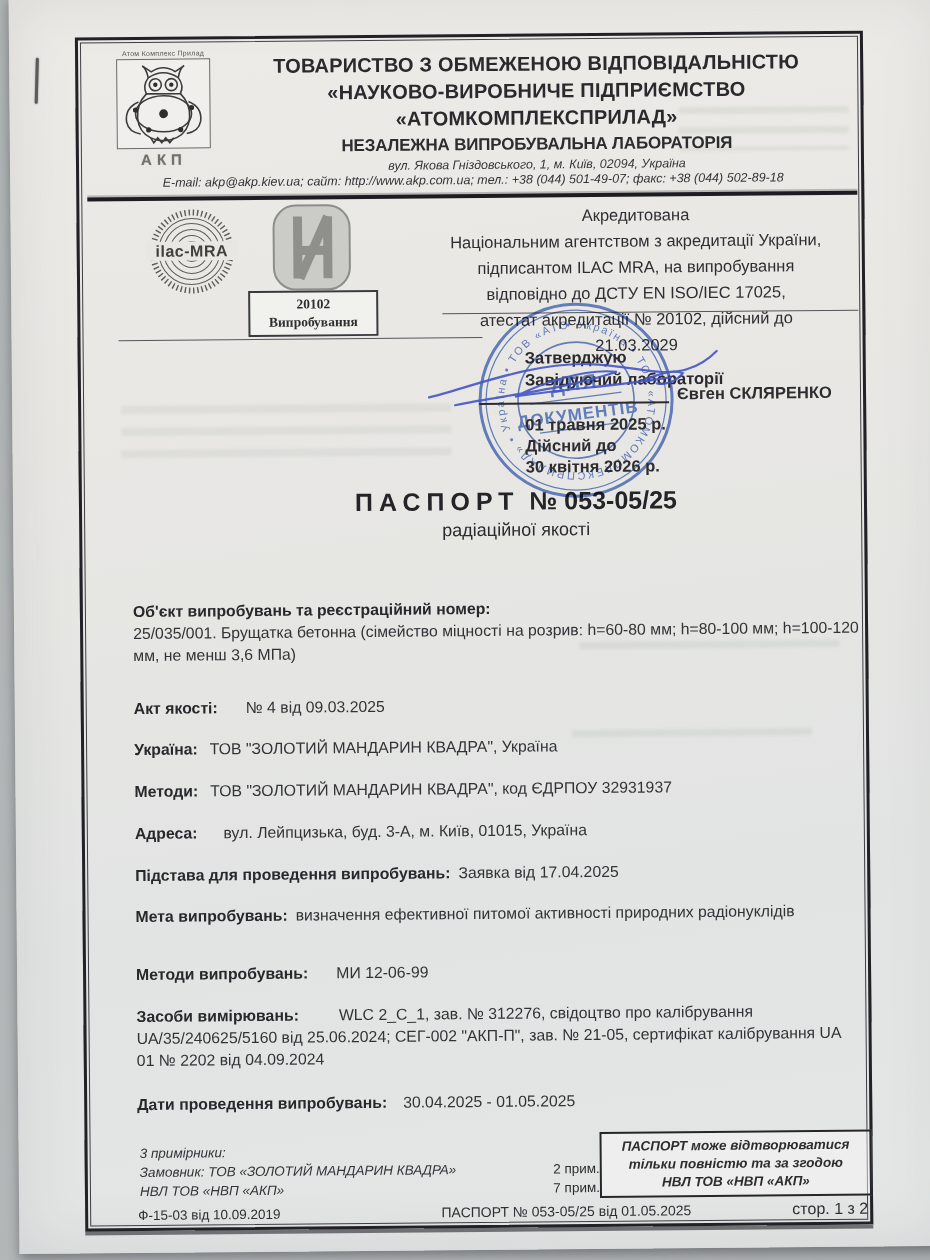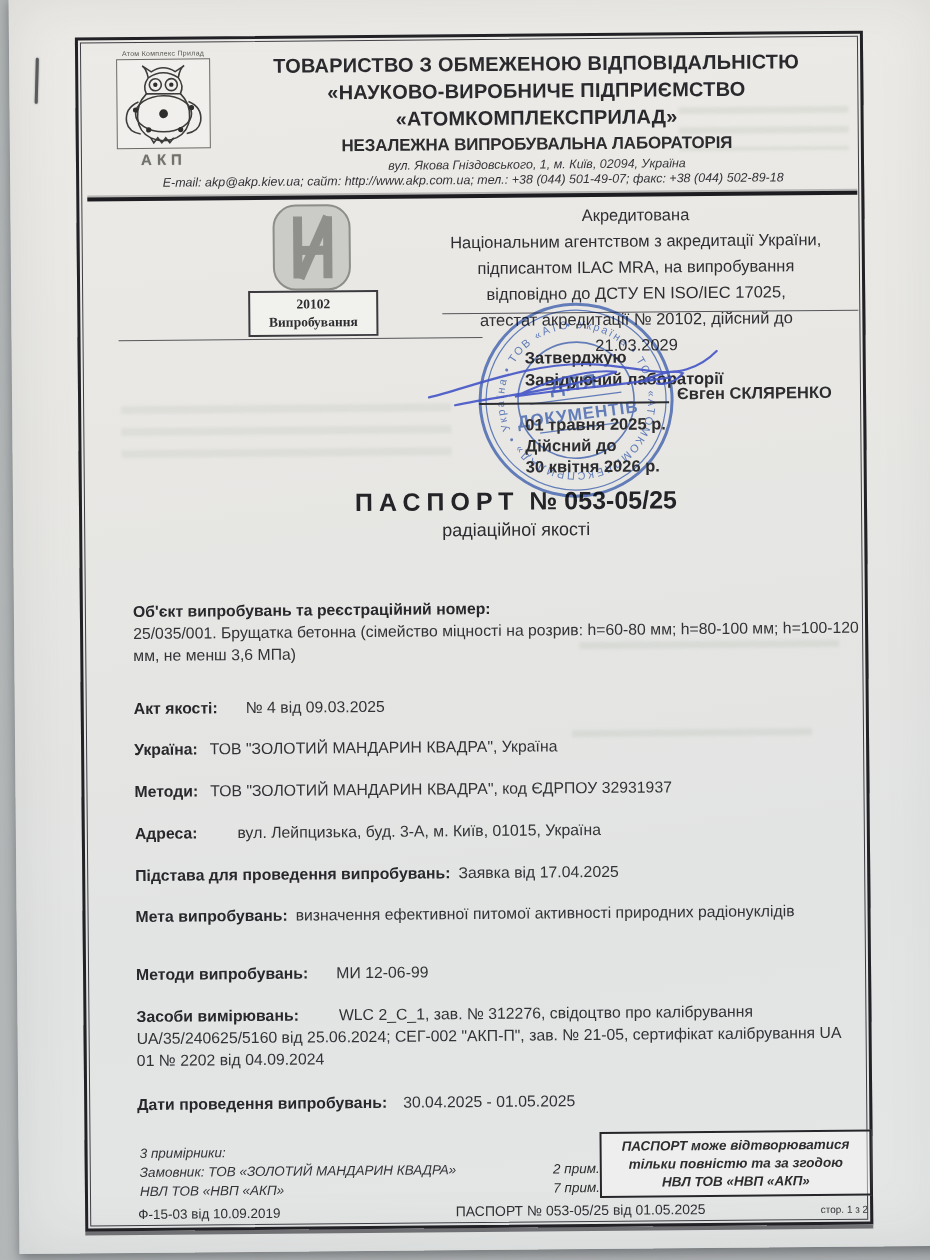--- a/index.html
+++ b/index.html
@@ -52,30 +52,30 @@
   .title-word{letter-spacing:6px;margin-right:10px;}
   .title-sub{font-size:18px;margin-top:4px;color:#2b2b2f;}
   
   .field{left:50px;width:740px;font-size:15.8px;line-height:22px;color:#333337;}
   .field b{color:#28282c;}
   .f0{top:545px;} .f0 b{display:block;}
   .f1{top:642px;} .f2{top:683px;} .f3{top:725px;} .f4{top:767px;}
   .f5{top:809px;} .f6{top:850px;width:710px;} .f7{top:908px;}
   .f8{top:950px;width:716px;} .f9{top:1038px;}
   .g8{margin-right:8px;} .g12{margin-right:12px;} .g16{margin-right:16px;}
-  .g26{margin-right:40px;} .g28{margin-right:28px;} .g40{margin-right:40px;}
+  .g26{margin-right:26px;} .g28{margin-right:28px;} .g40{margin-right:40px;}
   
   .copies{left:52px;top:1104px;font-style:italic;font-size:13.5px;line-height:19px;color:#333338;}
-  .counts{left:452px;top:1123px;font-style:italic;font-size:13.5px;line-height:19px;text-align:right;width:60px;}
+  .counts{left:452px;top:1123px;font-size:13.5px;line-height:19px;text-align:right;width:60px;}
   .notice{left:512px;top:1096px;width:272px;box-sizing:border-box;border:2px solid #26262a;background:rgba(248,248,246,.45);
     font-style:italic;font-weight:700;font-size:13.5px;line-height:18px;text-align:center;padding:4px 6px;}
   .bottomrow{left:50px;top:1166px;width:730px;display:flex;align-items:baseline;font-size:13.5px;color:#303034;}
   .br-left{flex:0 0 auto;}
   .br-center{flex:1 1 auto;text-align:center;font-size:14px;padding-left:60px;}
-  .br-right{flex:0 0 auto;font-size:10px;}
+  .br-right{flex:0 0 auto;font-size:16px;}
   
   .ghost{position:absolute;filter:blur(1.6px);opacity:.55;pointer-events:none;
     background:repeating-linear-gradient(180deg,rgba(112,128,104,.20) 0 7px,rgba(0,0,0,0) 7px 20px);}
   .gh1{left:600px;top:72px;width:170px;height:44px;}
   .gh2{left:40px;top:366px;width:330px;height:64px;background:repeating-linear-gradient(180deg,rgba(110,120,112,.17) 0 8px,rgba(0,0,0,0) 8px 22px);}
   .gh3{left:496px;top:606px;width:260px;height:14px;}
   .gh4{left:488px;top:694px;width:240px;height:13px;}
   svg text{font-family:"Liberation Sans",sans-serif;}
 </style>
 </head>
@@ -123,20 +123,34 @@
     <div class="abs hdr-text">
       <div class="co-line">ТОВАРИСТВО З ОБМЕЖЕНОЮ ВІДПОВІДАЛЬНІСТЮ</div>
       <div class="co-line">«НАУКОВО-ВИРОБНИЧЕ ПІДПРИЄМСТВО</div>
       <div class="co-line">«АТОМКОМПЛЕКСПРИЛАД»</div>
       <div class="lab-line">НЕЗАЛЕЖНА ВИПРОБУВАЛЬНА ЛАБОРАТОРІЯ</div>
       <div class="addr-line">вул. Якова Гніздовського, 1, м. Київ, 02094, Україна</div>
     </div>
     <div class="abs contact-line">E-mail: akp@akp.kiev.ua; сайт: http://www.akp.com.ua; тел.: +38 (044) 501-49-07; факс: +38 (044) 502-89-18</div>
     <div class="abs rule-thick"></div>
 
+    <div class="abs" style="left:62px;top:168px;width:100px;height:92px;">
+      <svg width="100" height="92" viewBox="0 0 100 92">
+        <g fill="none" stroke="#5c5c58" stroke-width="1">
+          <circle cx="50" cy="44" r="10"></circle>
+            <circle cx="50" cy="44" r="16"></circle>
+          <circle cx="50" cy="44" r="22"></circle>
+            <circle cx="50" cy="44" r="28"></circle>
+            <circle cx="50" cy="44" r="33"></circle>
+        </g>
+        <circle cx="50" cy="44" r="39" fill="none" stroke="#5c5c58" stroke-width="6" stroke-dasharray="1.4 2.8"></circle>
+        <rect x="4" y="34" width="92" height="19" fill="#e8e7e4"></rect>
+        <text x="50" y="49" text-anchor="middle" font-size="16" font-weight="700" fill="#3f3f3c" letter-spacing="0.5">ilac-MRA</text>
+      </svg>
+    </div>
     <div class="abs" style="left:190px;top:164px;width:84px;height:90px;">
       <svg width="84" height="90" viewBox="0 0 84 90">
         <rect x="4" y="3" width="76" height="84" rx="22" fill="#cbcbc7" stroke="#8d8d89" stroke-width="2"></rect>
         <g stroke="#8f8f8b" stroke-width="9" fill="none">
           <path d="M28,14 V76"></path>
           <path d="M58,14 V76"></path>
           <path d="M58,14 L30,76"></path>
           <path d="M28,48 H58"></path>
         </g>
       </svg>

